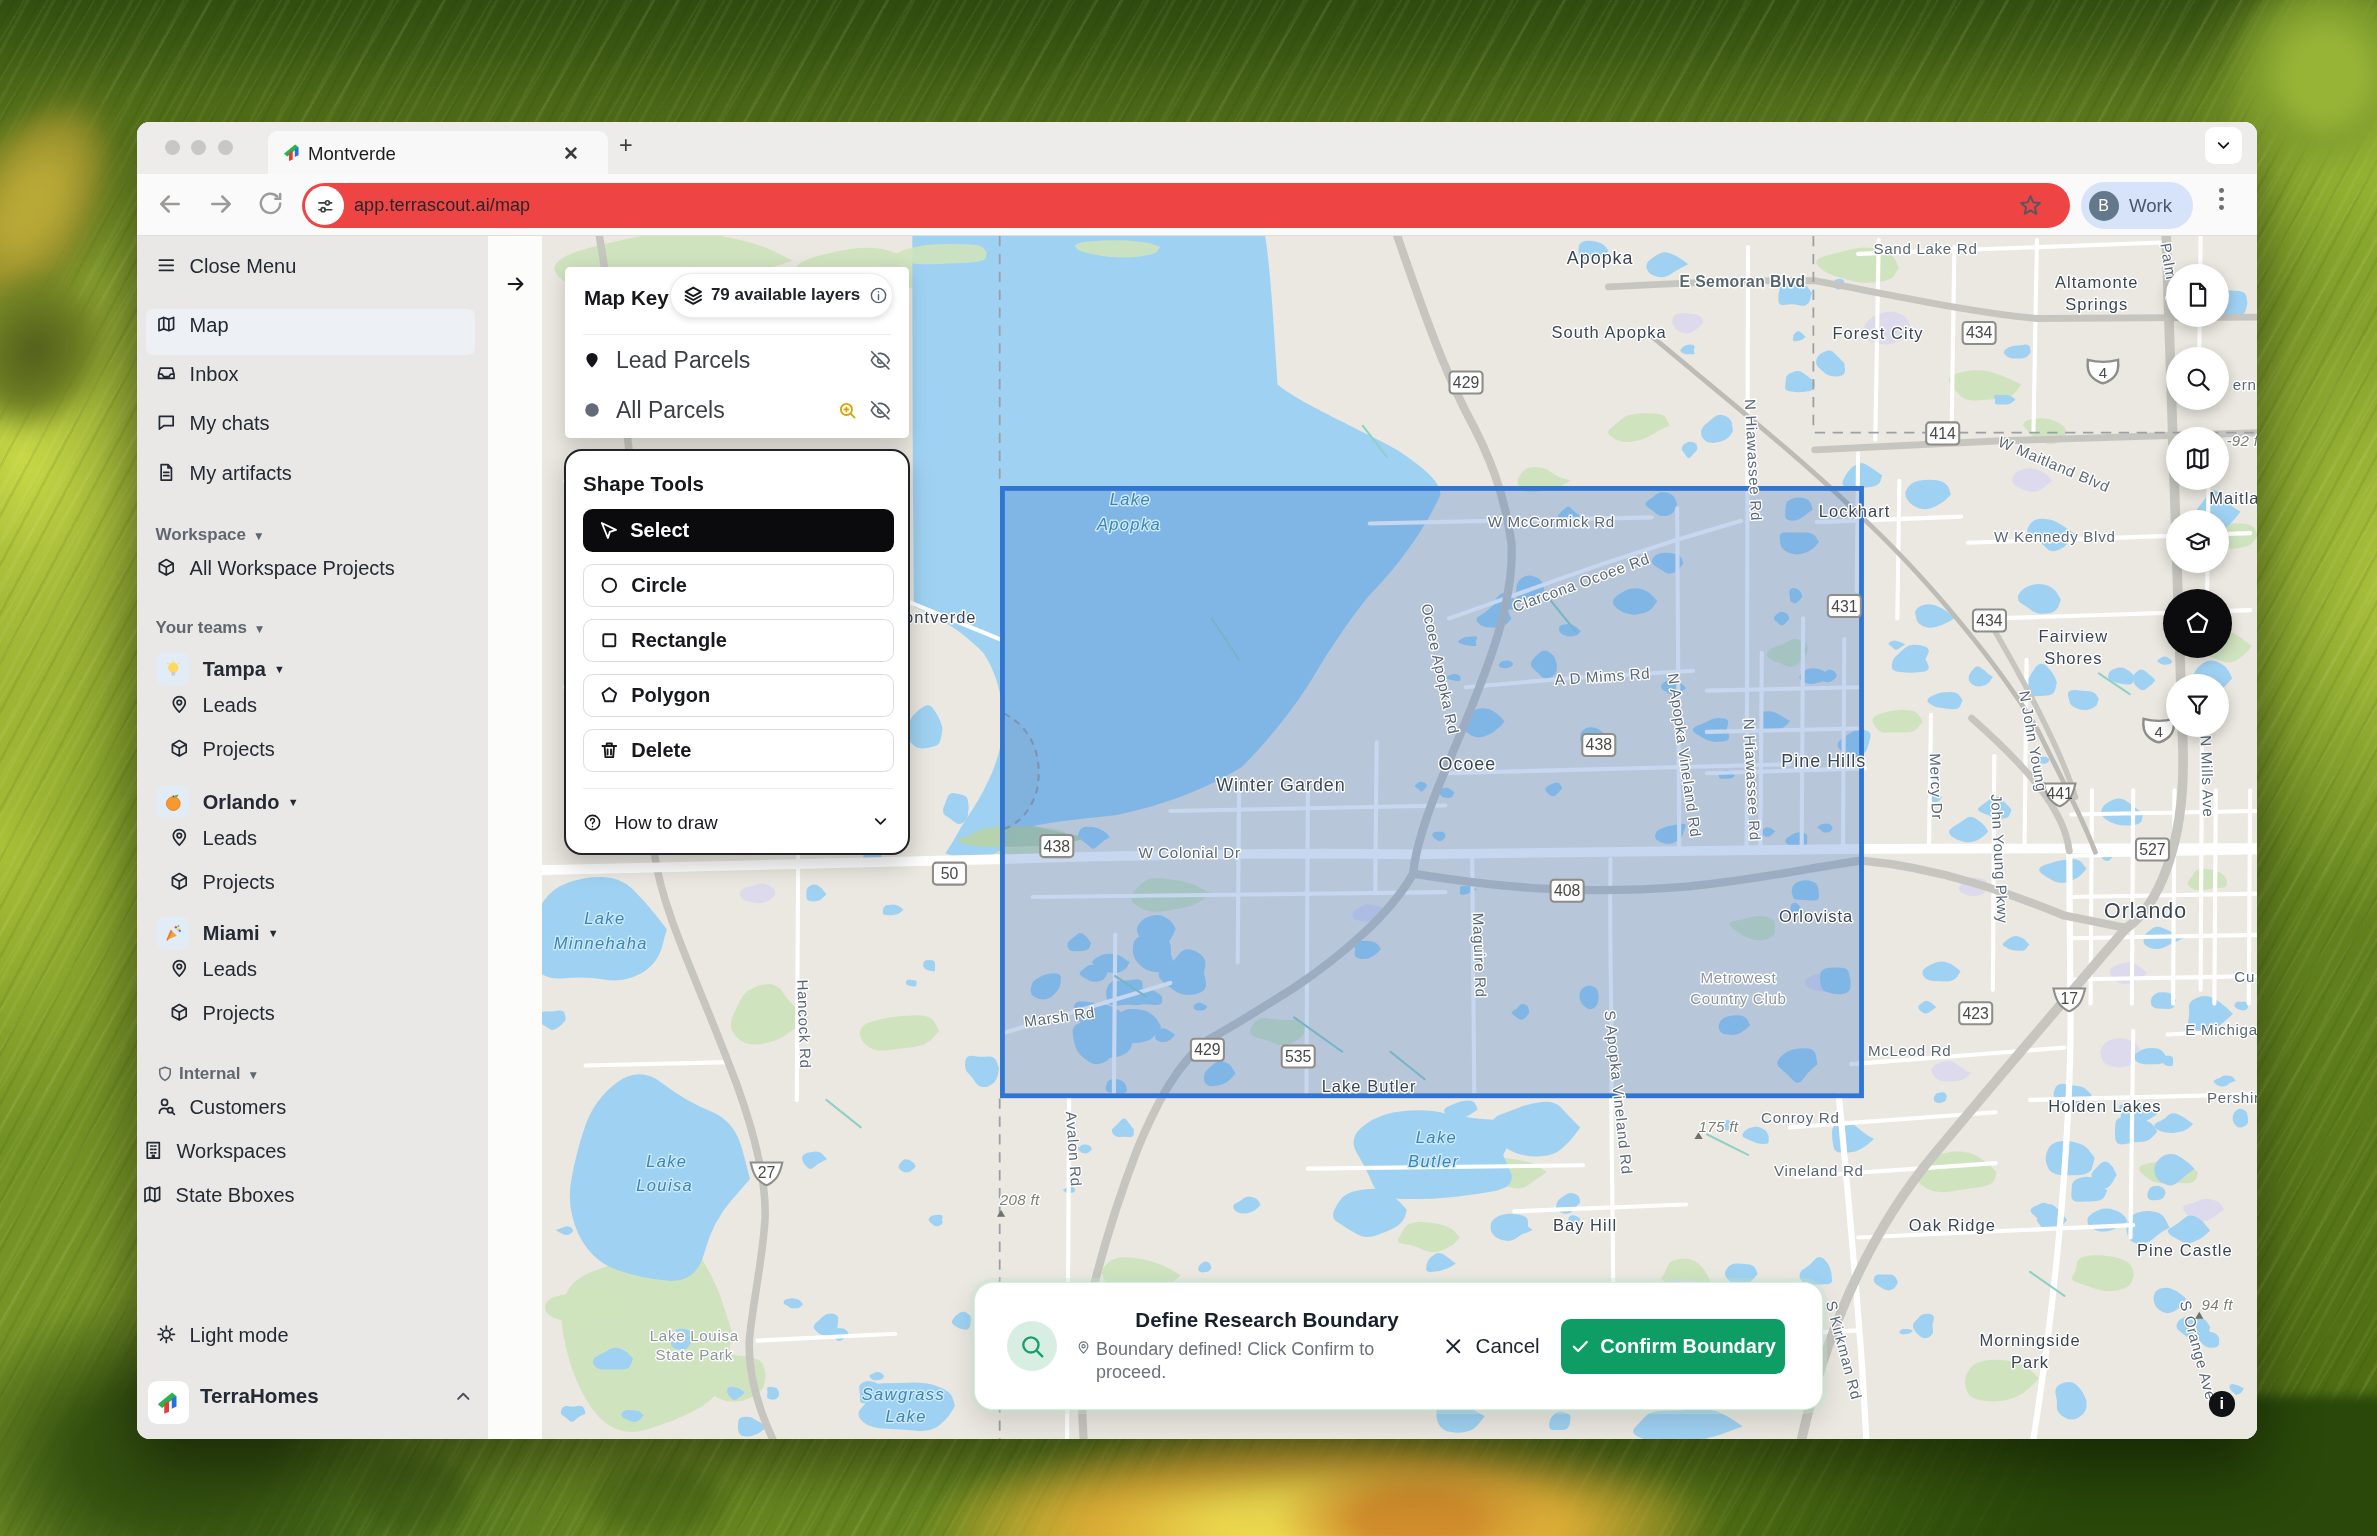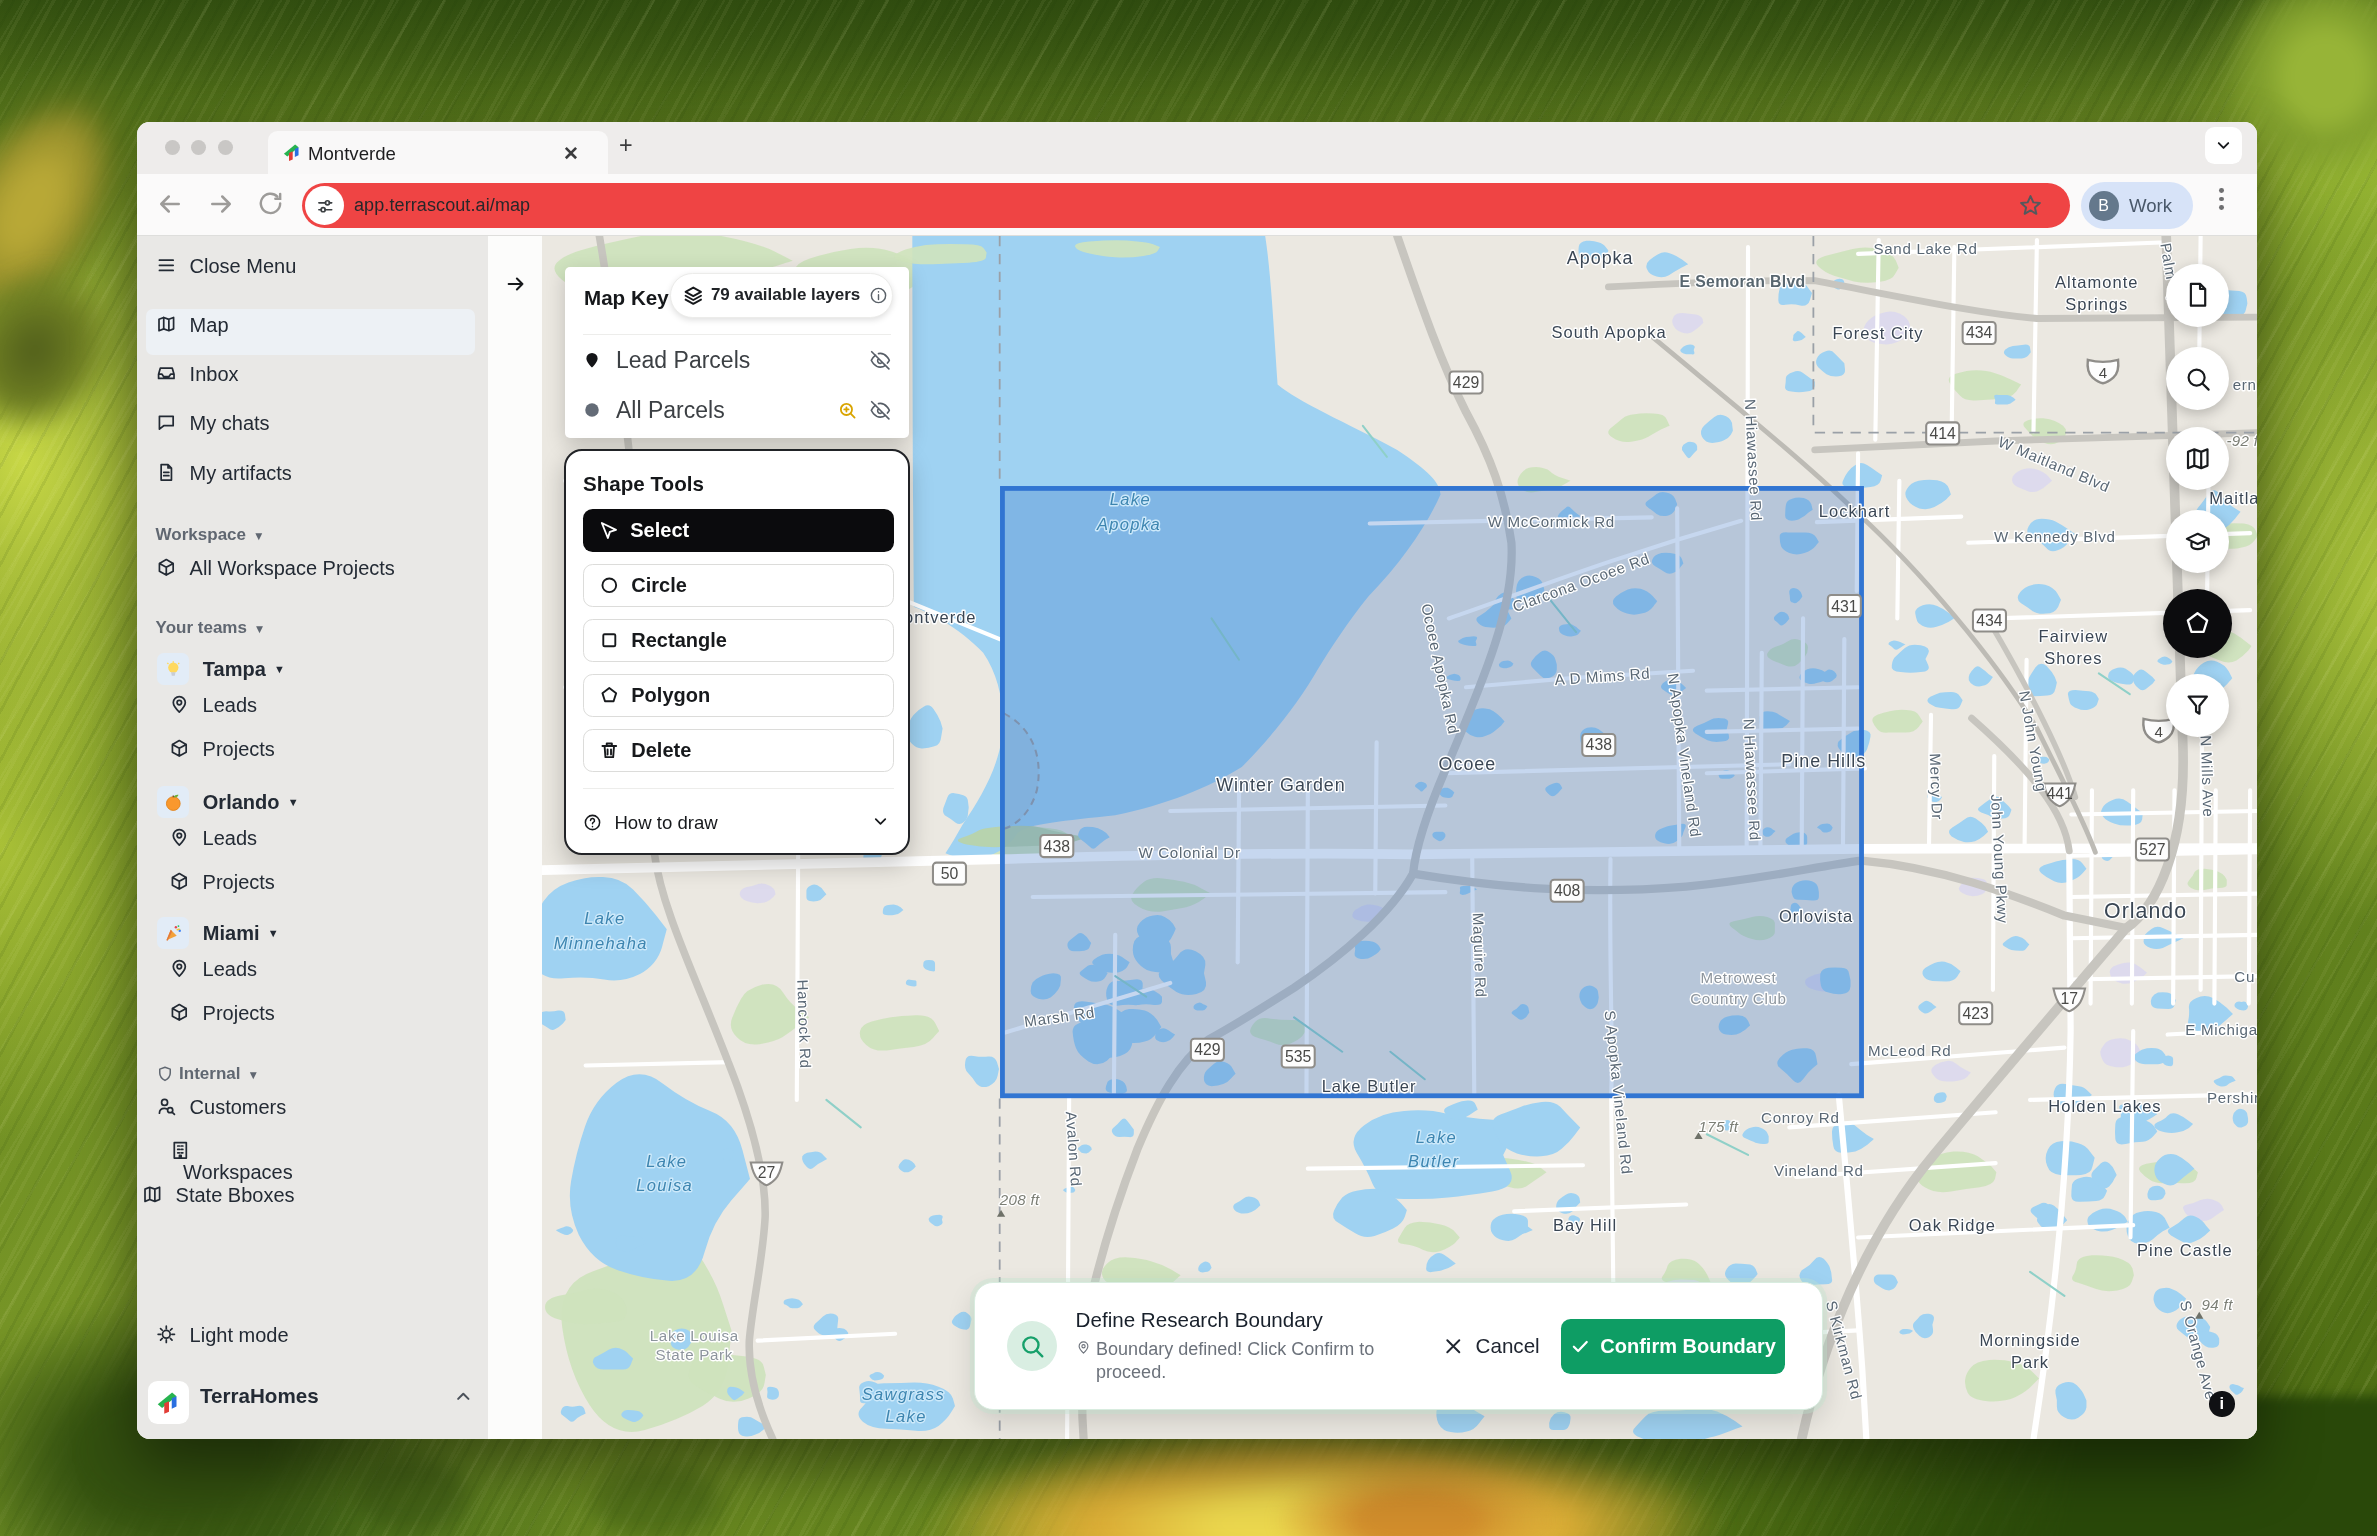--- a/index.html
+++ b/index.html
@@ -317,21 +317,21 @@
         </div>
 <div class="srow" style="top:860px; padding-left:19px;">
           <svg width="20.6" height="20.6" viewBox="0 0 24 24" fill="none" stroke="#232a34" stroke-width="2.0" stroke-linecap="round" stroke-linejoin="round">
             <circle cx="10" cy="7.5" r="3.5"></circle>
             <path d="M4 20c0-3.5 2.6-5.5 6-5.5 1 0 2 .2 2.8.6"></path>
             <circle cx="16.5" cy="16.5" r="3"></circle>
             <path d="m19 19 2.5 2.5"></path>
           </svg>
           <span style="margin-left:13px; font-weight:400; font-size:20px; color:#232a34;">Customers</span>
         </div>
-<div class="srow" style="top:904px; padding-left:33px;flex-direction:column;">
+<div class="srow" style="top:904px; padding-left:6px;">
           <svg width="20.6" height="20.6" viewBox="0 0 24 24" fill="none" stroke="#232a34" stroke-width="2.0" stroke-linecap="round" stroke-linejoin="round">
             <rect x="5" y="3" width="14" height="18"></rect>
             <path d="M9 7h2M13 7h2M9 11h2M13 11h2M9 15h2M13 15h2M11 21v-3h2v3"></path>
           </svg>
           <span style="margin-left:13px; font-weight:400; font-size:20px; color:#232a34;">Workspaces</span>
         </div>
 <div class="srow" style="top:948px; padding-left:5px;">
           <svg width="20.6" height="20.6" viewBox="0 0 24 24" fill="none" stroke="#232a34" stroke-width="2.0" stroke-linecap="round" stroke-linejoin="round">
             <path d="M3.5 6 9 3.8l6 2.2 5.5-2.2v14.2L15 20.2l-6-2.2-5.5 2.2V6Z M9 3.8v14.2 M15 6v14.2"></path>
           </svg>
@@ -921,21 +921,21 @@
           </div>
 </div>
       <div id="bottombar" class="panel">
  <div id="bbicon">
             <svg width="26" height="26" viewBox="0 0 24 24" fill="none" stroke="#17a06b" stroke-width="2.2" stroke-linecap="round" stroke-linejoin="round">
               <circle cx="11" cy="11" r="7"></circle>
               <path d="m16.5 16.5 5 5"></path>
             </svg>
           </div>
  <div id="bbtext">
-   <h4 style="font-weight:400;">Define Research Boundary</h4>
+   <h4 style="font-weight:700;text-align:right;">Define Research Boundary</h4>
    <div class="sub">
               <span style="margin-top:2.1px; margin-right:5.5px; display:flex;">
                 <svg width="15" height="15" viewBox="0 0 24 24" fill="none" stroke="#6c727b" stroke-width="1.8" stroke-linecap="round" stroke-linejoin="round">
                   <path d="M12 21s-7-6.5-7-11a7 7 0 0 1 14 0c0 4.5-7 11-7 11Z"></path>
                   <circle cx="12" cy="10" r="2.6"></circle>
                 </svg>
               </span>
      <span>Boundary defined! Click Confirm to<br>proceed.</span>
             </div>
  </div>

